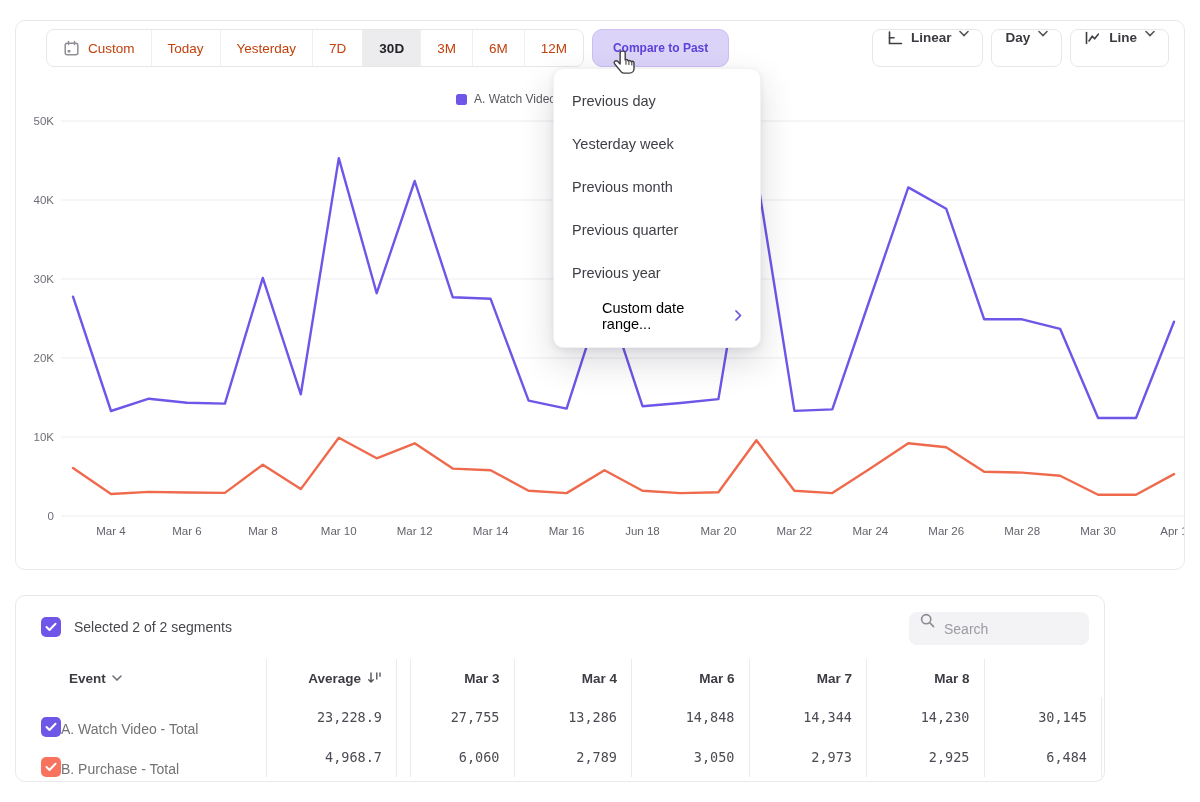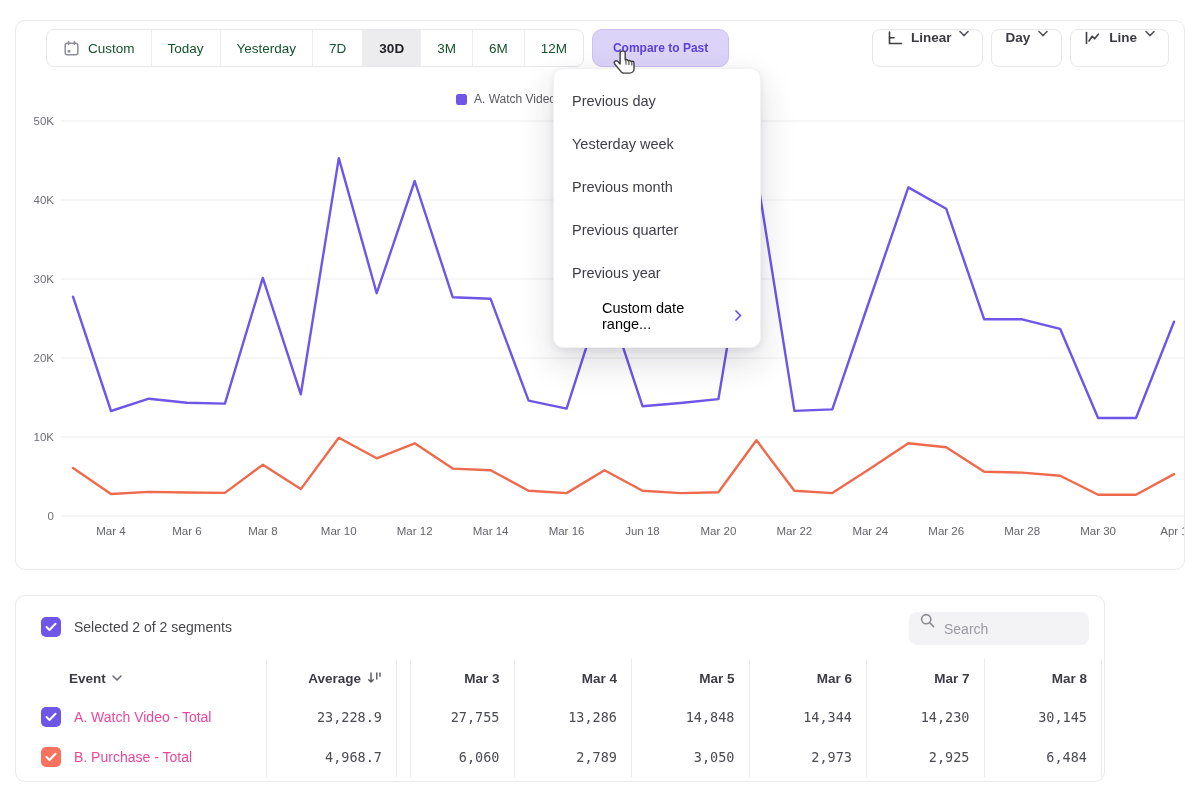--- a/index.html
+++ b/index.html
@@ -4,21 +4,21 @@
 <style>
   * { margin:0; padding:0; box-sizing:border-box; }
   html,body { width:1200px; height:802px; background:#fff; overflow:hidden;
     font-family:"Liberation Sans", sans-serif; -webkit-font-smoothing:antialiased; }
   .card { position:absolute; background:#fff; border:1px solid #e9e9ed; border-radius:10px; }
 
   
   #chart-card { left:15px; top:20px; width:1170px; height:550px; overflow:hidden; }
   #toolbar { position:absolute; left:0; right:0; top:8px; height:38px; display:flex; align-items:stretch; padding:0 15px 0 30px; }
   #range-group { display:flex; border:1px solid #e7e7ea; border-radius:8px; background:#fff; overflow:hidden; }
-  .range-btn { display:flex; align-items:center; gap:8px; padding:0 16px; font-size:13.5px; color:#14532d; cursor:pointer; white-space:nowrap; }
+  .range-btn { display:flex; align-items:center; gap:8px; padding:0 16px; font-size:13.5px; color:#c2410c; cursor:pointer; white-space:nowrap; }
   .range-btn + .range-btn { border-left:1px solid #efeff2; }
   .range-btn.active { background:#ececef; color:#222228; font-weight:bold; }
   #compare-btn { margin-left:8px; display:flex; align-items:center; padding:0 20px; border-radius:10px;
     background:#dcd3f9; border:1px solid #cdbff3; color:#5d41d8; font-size:12px; font-weight:bold; cursor:pointer; }
   #right-controls { margin-left:auto; display:flex; gap:8px; }
   .ctrl-btn { display:flex; gap:8px; padding:0 13px; border:1px solid #e7e7ea; border-radius:8px;
     background:#fff; font-size:13.5px; color:#3a3a41; font-weight:bold; cursor:pointer; }
   .chev { display:flex; }
 
   
@@ -51,21 +51,21 @@
 
   #table { position:absolute; left:0; top:63px; width:1440px; }
   .trow { display:grid; grid-template-columns:250px 130px repeat(7, 117.5px); align-items:stretch; }
   .trow.head { height:38px; }
   .trow.body { height:40px; }
   .cell { display:flex; align-items:center; }
   .cell.num { justify-content:flex-end; padding-right:14px; font-family:"DejaVu Sans Mono", monospace; font-size:13.5px; color:#4b4b53; }
   .head .cell { font-size:13.5px; color:#3c3c44; font-weight:bold; font-family:"Liberation Sans", sans-serif; }
   .head .cell.num { gap:6px; }
   .cell.event { padding-left:53px; gap:6px; }
-  .cell.name { padding-left:25px; gap:13px; font-size:14px; color:#ec4899; }
+  .cell.name { padding-left:25px; font-size:14px; color:#737373;align-items:flex-end; }
   .colsep { border-left:1px solid #ebebee; }
   .coldouble { background:linear-gradient(#ebebee,#ebebee) 13px 0 / 1px 100% no-repeat; }
   .col-last { justify-content:flex-start; padding-left:68px; }
 </style>
 </head>
 <body>
 
 <div id="chart-card" class="card">
   <svg id="plot-svg" width="1170" height="550">
       <line x1="45" x2="1168" y1="495" y2="495" stroke="#ededf0" stroke-width="1"></line>
@@ -247,23 +247,20 @@
             </svg>
           </span>
         </div>
         <div class="cell num colsep coldouble">
           <span>Mar 3</span>
         </div>
         <div class="cell num colsep">
           <span>Mar 4</span>
         </div>
         <div class="cell num colsep">
-          <span>Mar 5</span>
-        </div>
-        <div class="cell num colsep">
           <span>Mar 6</span>
         </div>
         <div class="cell num colsep">
           <span>Mar 7</span>
         </div>
         <div class="cell num colsep">
           <span>Mar 8</span>
         </div>
         <div class="cell num colsep col-last"></div>
       </div>

